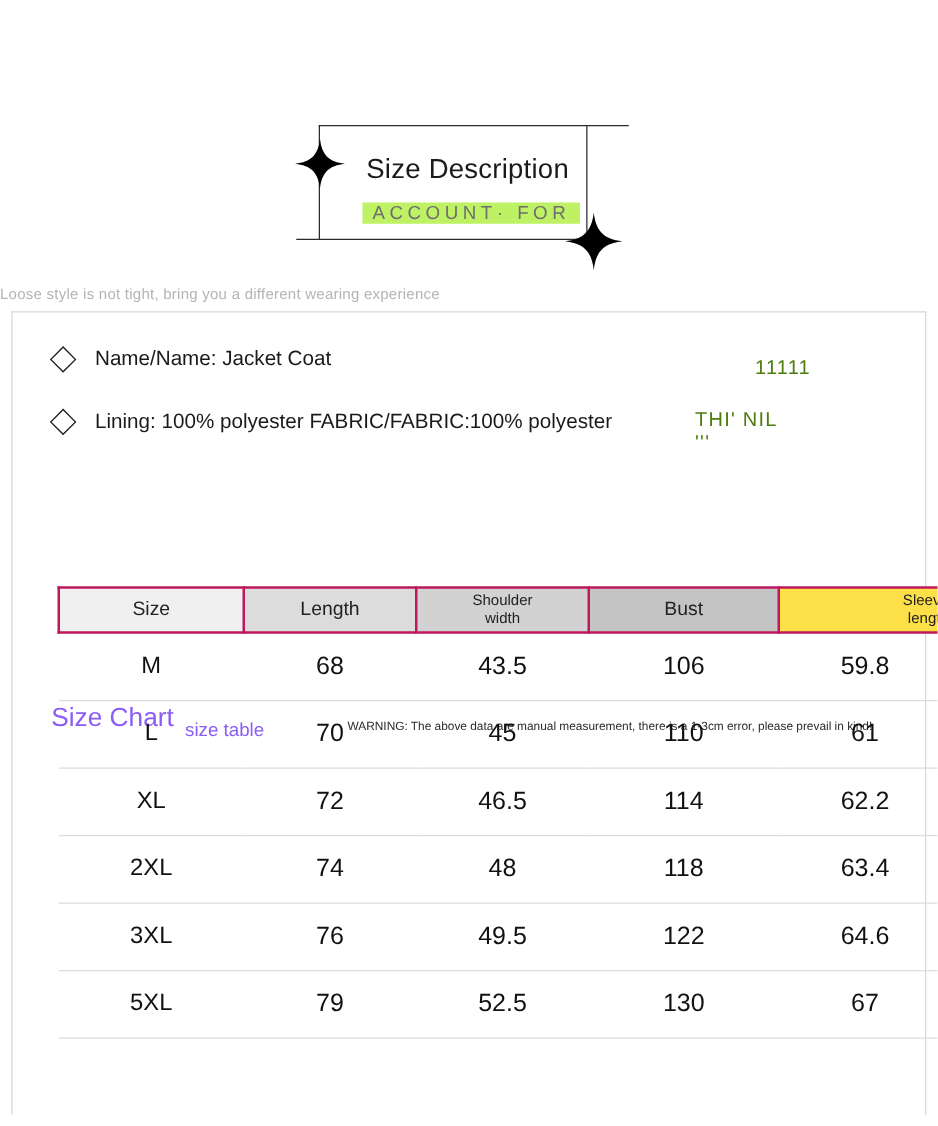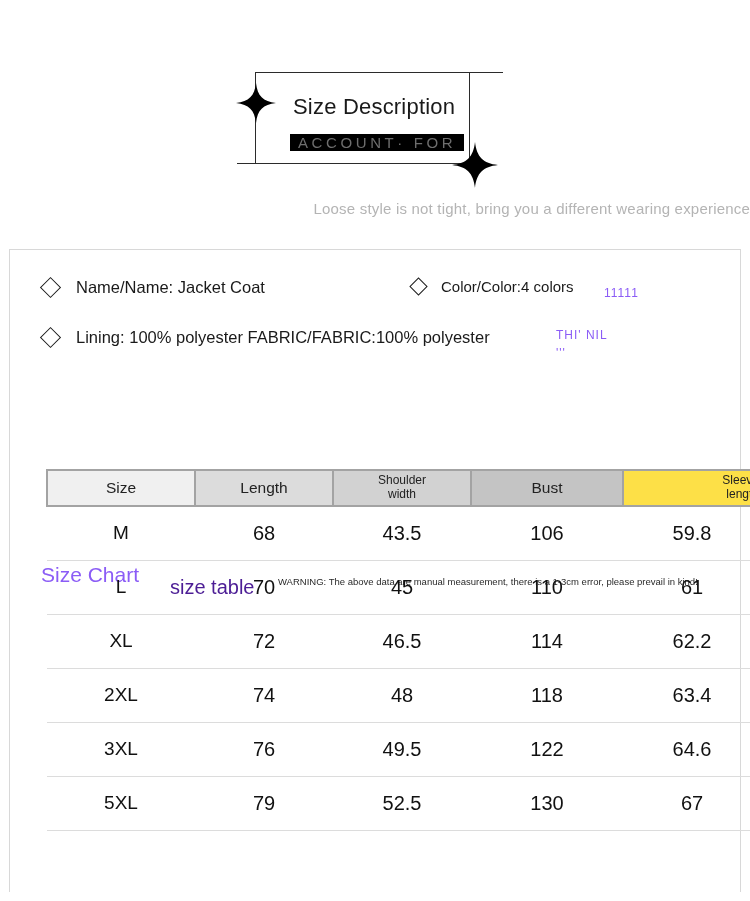--- a/index.html
+++ b/index.html
@@ -14,20 +14,21 @@
     position: relative;
     font-family: "Liberation Sans", sans-serif;
     color: #111;
     overflow: hidden;
   }
 
   
   .hero {
     position: relative;
     height: 232px;
+    margin-top: 28px;
   }
   .hero-frame {
     position: absolute;
     left: 237px;
     top: 72px;
     width: 266px;
     height: 92px;
   }
   .line-top {
     position: absolute;
@@ -73,31 +74,31 @@
     padding: 0 8px;
     white-space: nowrap;
   }
   .hero-sub {
     position: absolute;
     left: 290px;
     top: 134px;
     font-size: 15px;
     letter-spacing: 3.6px;
     color: #6e6e6e;
-    background: #000000;
+    background: #bef264;
     padding: 0 8px;
     white-space: nowrap;
   }
   .hero-note {
     position: absolute;
     left: 0;
     right: 0;
     top: 200px;
-    text-align: right;
-    font-size: 15px;
+    text-align: left;
+    font-size: 12px;
     color: #b4b4b4;
     letter-spacing: 0.2px;
   }
 
   .sparkle {
     position: absolute;
     color: #111;
     line-height: 1;
   }
   .sparkle svg { display: block; }
@@ -142,22 +143,22 @@
 
   .info-text {
     font-size: 16.5px;
     color: #1a1a1a;
     white-space: nowrap;
   }
   .info-text.sm { font-size: 15px; }
 
   .ghost {
     position: absolute;
-    font-size: 12px;
-    color: #8b5cf6;
+    font-size: 16px;
+    color: #4d7c0f;
     white-space: nowrap;
     letter-spacing: 1px;
   }
   .ghost-1 { left: 594px; top: 36px; }
   .ghost-2 { left: 546px; top: 78px; }
   .ghost-3 { left: 546px; top: 96px; }
 
   
   .chart-head {
     position: relative;
@@ -165,24 +166,24 @@
   }
   .chart-title {
     position: absolute;
     left: 31px;
     top: 163px;
     font-size: 21px;
     color: #8b5cf6;
   }
   .chart-subtitle {
     position: absolute;
-    left: 160px;
+    left: 138px;
     top: 176px;
-    font-size: 20px;
-    color: #4c1d95;
+    font-size: 15px;
+    color: #8b5cf6;
   }
   .chart-warning {
     position: absolute;
     left: 268px;
     top: 176px;
     font-size: 9.5px;
     color: #2a2a2a;
     white-space: nowrap;
   }
 
@@ -195,21 +196,21 @@
     border-collapse: collapse;
     table-layout: fixed;
   }
   table.size-table th {
     height: 36px;
     font-weight: normal;
     font-size: 15.5px;
     color: #222;
     text-align: center;
     vertical-align: middle;
-    border: 2px solid #a3a3a3;
+    border: 2px solid #be185d;
     line-height: 1.1;
   }
   table.size-table th .two-line {
     display: block;
     font-size: 12px;
     line-height: 1.15;
   }
   table.size-table td {
     height: 54px;
     text-align: center;
@@ -253,24 +254,20 @@
 </div>
 
 <div class="card">
 
   <div class="info">
     <div class="info-row row-1">
       <span class="diamond"></span>
       <span class="info-text">Name/Name: Jacket Coat</span>
     </div>
 
-    <div class="info-row row-2">
-      <span class="diamond small"></span>
-      <span class="info-text sm">Color/Color:4 colors</span>
-    </div>
 
     <div class="info-row row-3">
       <span class="diamond"></span>
       <span class="info-text">Lining: 100% polyester FABRIC/FABRIC:100% polyester</span>
     </div>
 
     <div class="ghost ghost-1">11111</div>
     <div class="ghost ghost-2">THI' NIL</div>
     <div class="ghost ghost-3">'''</div>
   </div>

